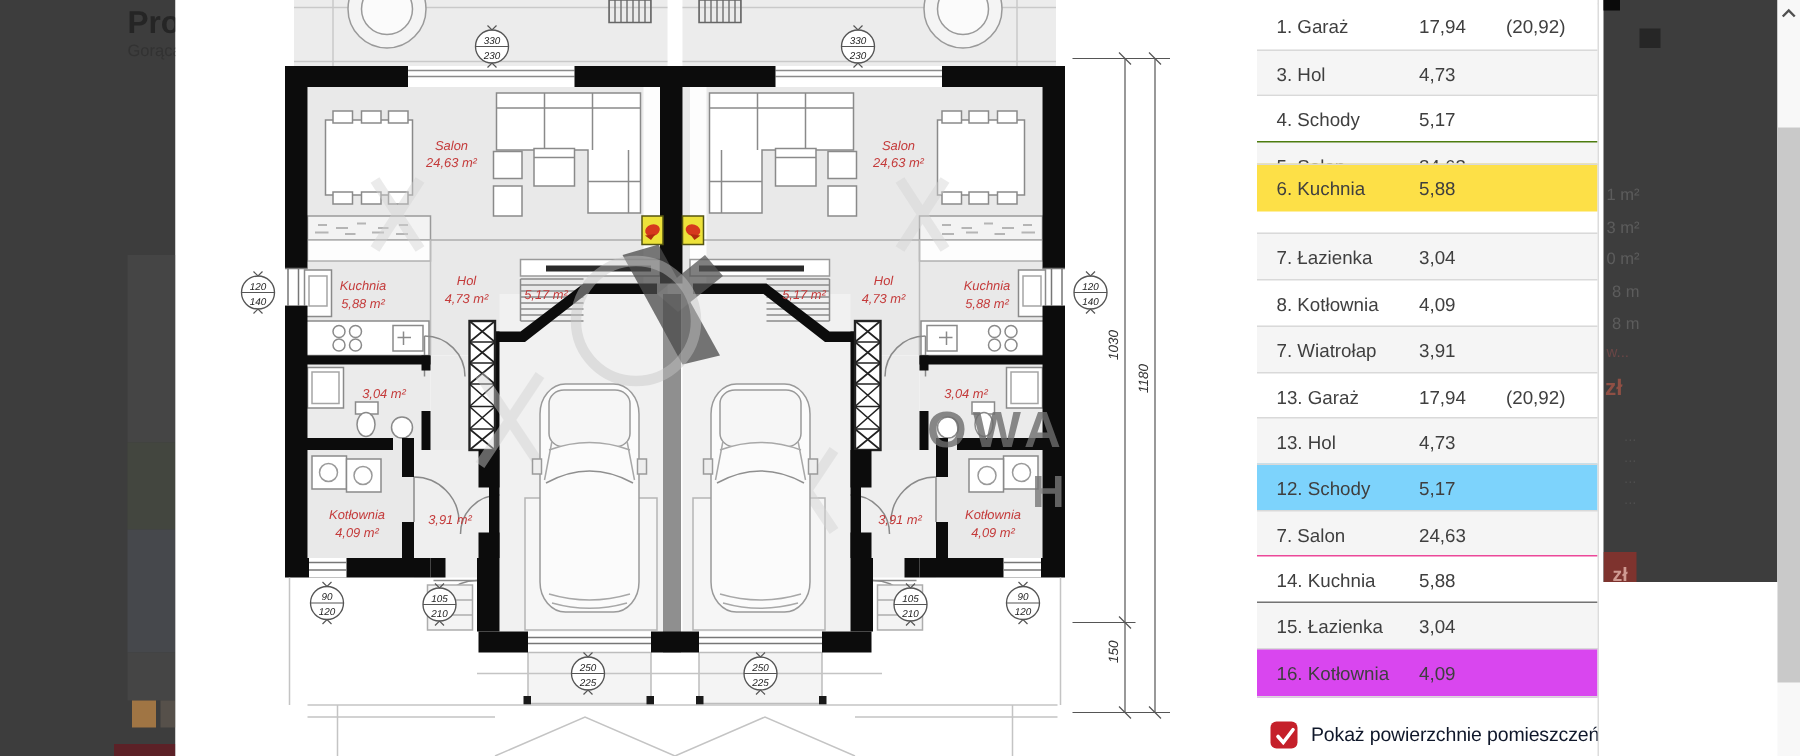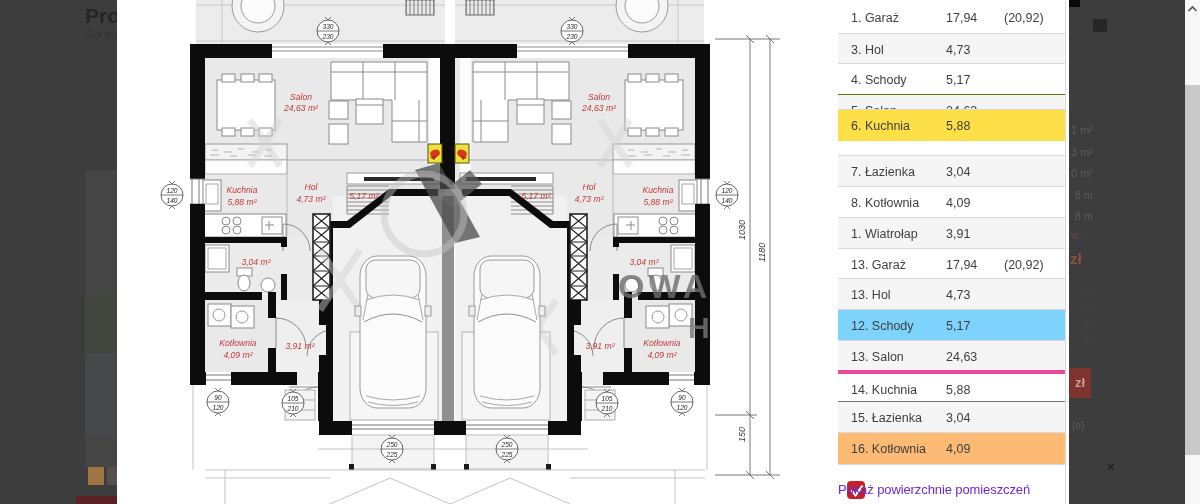--- a/index.html
+++ b/index.html
@@ -390,70 +390,70 @@
     <span class="n">7. Łazienka</span>
     <span class="v">3,04</span>
   </div>
 
 <div class="row" style="top:186px;background:#ffffff;border-top:1px solid #d9d9d9">
     <span class="n">8. Kotłownia</span>
     <span class="v">4,09</span>
   </div>
 
 <div class="row" style="top:217px;background:#f5f5f5;border-top:1px solid #d9d9d9">
-    <span class="n">1. Wiatrołap</span>
+    <span class="n">7. Wiatrołap</span>
     <span class="v">3,91</span>
   </div>
 
 <div class="row" style="top:248px;background:#ffffff;border-top:1px solid #d9d9d9">
     <span class="n">13. Garaż</span>
     <span class="v">17,94</span>
     <span class="p">(20,92)</span>
   </div>
 
 <div class="row" style="top:278px;background:#f5f5f5;border-top:1px solid #d9d9d9">
     <span class="n">13. Hol</span>
     <span class="v">4,73</span>
   </div>
 
 <div class="row" style="top:309px;background:#7dd3fc;border-top:1px solid #d9d9d9">
     <span class="n">12. Schody</span>
     <span class="v">5,17</span>
   </div>
 
 <div class="row" style="top:340px;background:#f5f5f5;border-top:1px solid #d9d9d9">
-    <span class="n">13. Salon</span>
+    <span class="n">7. Salon</span>
     <span class="v">24,63</span>
   </div>
 
-<div class="row" style="top:370px;background:#ffffff;border-top:4px solid #ec4899">
+<div class="row" style="top:370px;background:#ffffff;border-top:1px solid #ec4899">
     <span class="n">14. Kuchnia</span>
     <span class="v">5,88</span>
   </div>
 
 <div class="row" style="top:401px;background:#f5f5f5;border-top:1px solid #737373">
     <span class="n">15. Łazienka</span>
     <span class="v">3,04</span>
   </div>
 
-<div class="row" style="top:432px;background:#fdba74;border-top:1px solid #d9d9d9;border-bottom:1px solid #d9d9d9">
+<div class="row" style="top:432px;background:#d946ef;border-top:1px solid #d9d9d9;border-bottom:1px solid #d9d9d9">
     <span class="n">16. Kotłownia</span>
     <span class="v">4,09</span>
   </div>
 
 <div class="abs" style="left:847px;top:481px;width:18px;height:18px;background:#c5202a;border-radius:4px"></div>
 <svg class="abs" style="left:850px;top:485px" width="14" height="12" viewBox="0 0 14 12">
     <path d="M2 6l3.5 4L12 1.5" stroke="#fff" stroke-width="2.4" fill="none" stroke-linecap="round"></path>
   </svg>
 
-<div class="abs" style="left:838px;top:482px;font-size:13px;letter-spacing:-0.1px;color:#6d28d9">Pokaż powierzchnie pomieszczeń</div>
+<div class="abs" style="left:874px;top:482px;font-size:13px;letter-spacing:-0.1px;color:#0f172a">Pokaż powierzchnie pomieszczeń</div>
 
 <div class="abs" style="left:1065px;top:0;width:1px;height:504px;background:#dcdcdc"></div>
 
-<div class="abs" style="left:1069px;top:0;width:116px;height:504px;background:#3d3d3d;overflow:hidden">
+<div class="abs" style="left:1069px;top:0;width:116px;height:388px;background:#3d3d3d;overflow:hidden">
 
   <div class="abs" style="left:-1px;top:0;width:12px;height:7px;background:#0a0a0a"></div>
 
   <div class="abs" style="left:24px;top:19px;width:14px;height:13px;background:#262626"></div>
 
   <div class="abs" style="left:0;top:120px;width:24px;font-size:11px;color:#5c5c5c;text-align:right;line-height:21.5px">1 m²<br>3 m²<br>0 m²<br>8 m<br>8 m</div>
   <div class="abs" style="left:2px;top:230px;font-size:10px;color:#6a4646">w...</div>
 
   <div class="abs" style="left:1px;top:250px;font-size:15px;font-weight:bold;color:#8f4f44">zł</div>
   <div class="abs" style="left:0px;top:285px;width:22px;font-size:10px;color:#4e4e4e;line-height:14px;text-align:right">...<br>...<br>...<br>...</div>

